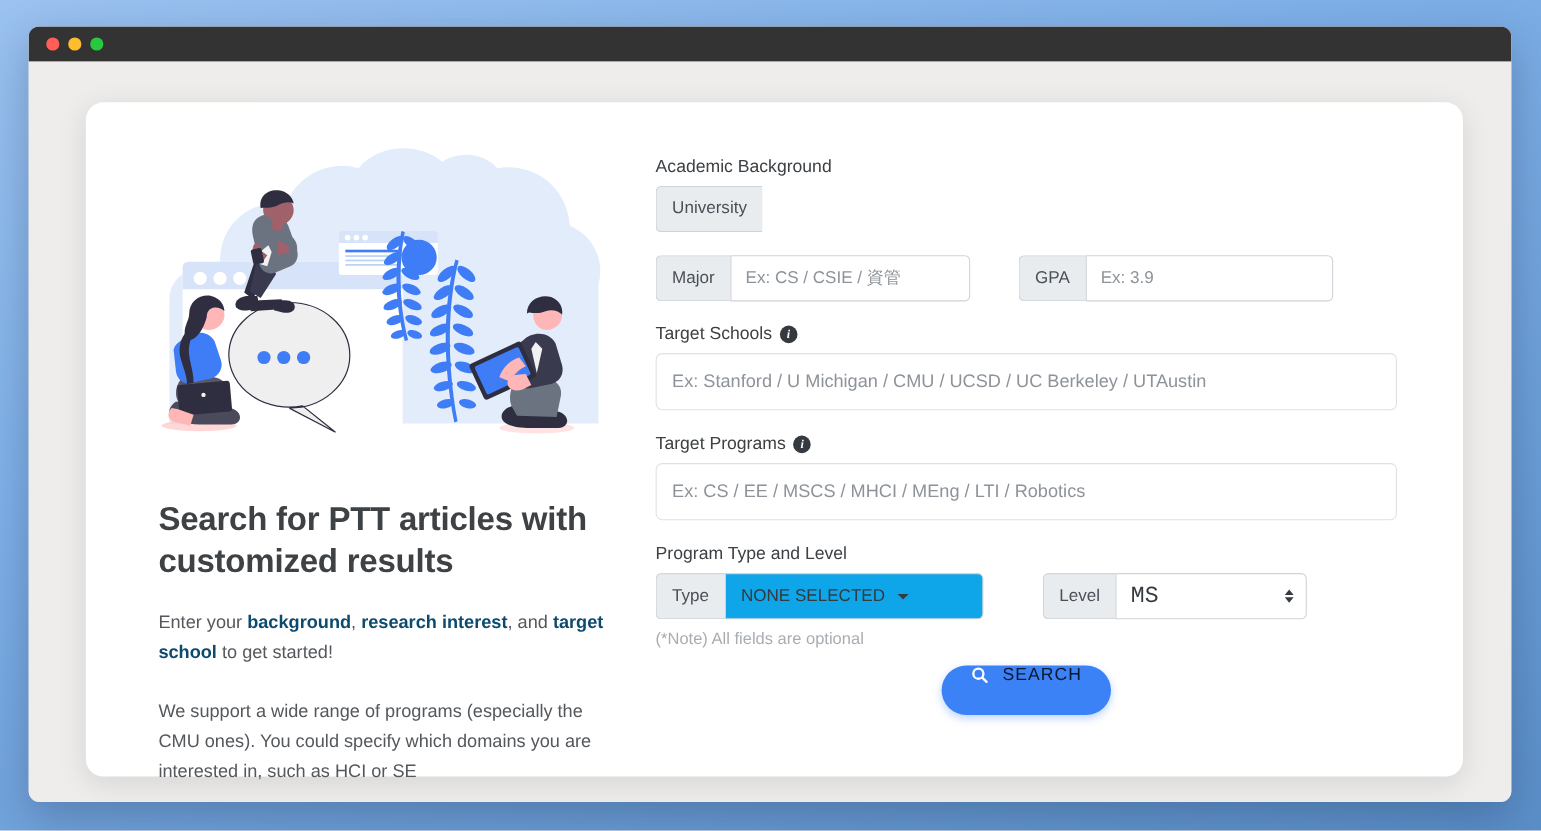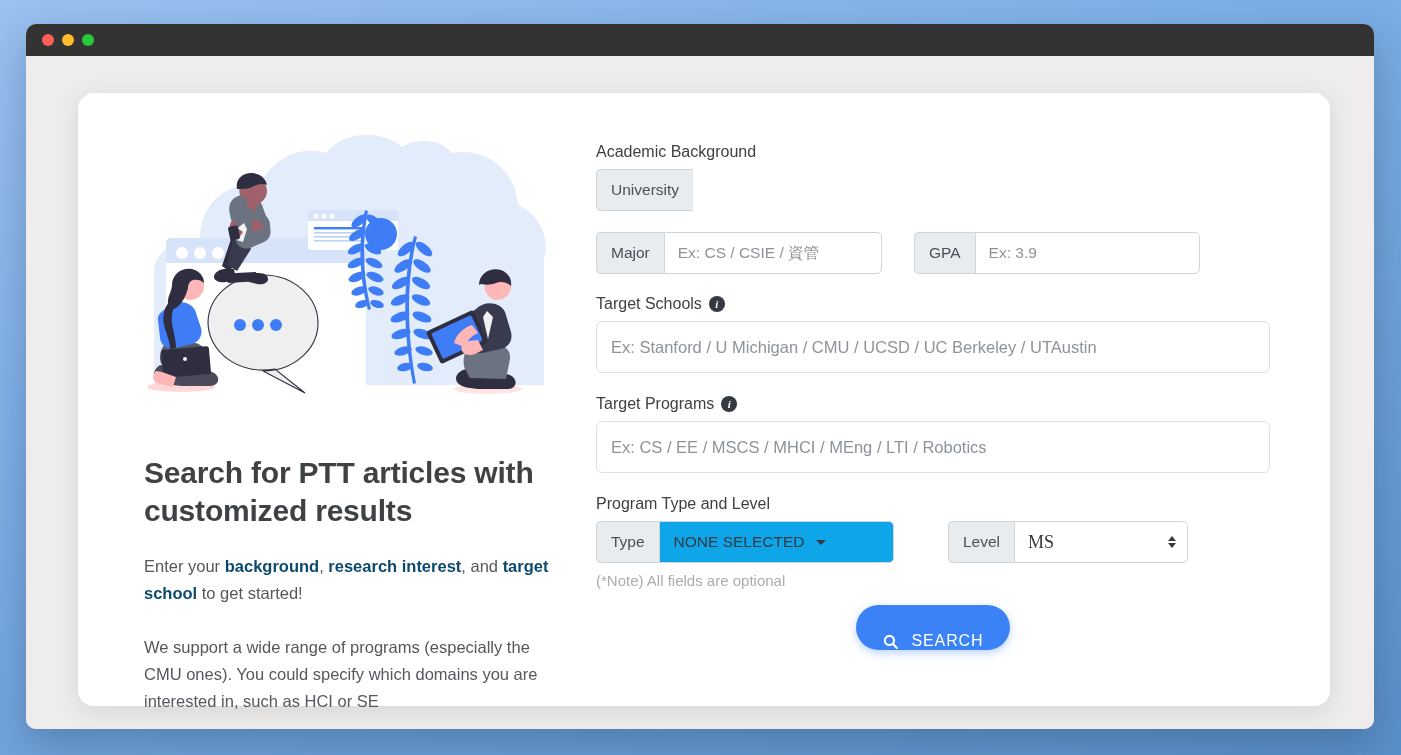--- a/index.html
+++ b/index.html
@@ -147,21 +147,21 @@
     border-radius: 0 5px 5px 0;
     background: #fff;
     font-size: 15.5px;
     color: #495057;
     padding: 0 13px;
     font-family: "Liberation Sans", sans-serif;
     min-width: 0;
   }
   .ctrl::placeholder { color: #8d9399; }
 
-  .row2 { display: flex; gap: 32px; }
+  .row2 { display: flex; gap: 44px; }
   .row2 .grp-major { width: 286px; }
   .row2 .grp-gpa   { width: 286px; }
 
   .wide-input {
     width: 100%;
     height: 52px;
     border: 1px solid #dfe1e4;
     border-radius: 6px;
     background: #fff;
     font-size: 16.5px;
@@ -202,26 +202,26 @@
   .sel-wrap {
     flex: 1;
     position: relative;
     display: flex;
   }
   .sel {
     flex: 1;
     border: 1px solid #ced4da;
     border-radius: 0 5px 5px 0;
     background: #fff;
-    font-size: 18px;
+    font-size: 21px;
     color: #343a40;
     padding: 0 30px 0 13px;
     appearance: none;
     -webkit-appearance: none;
-    font-family: Liberation Serif, serif;
+    font-family: Liberation Mono, monospace;
   }
   .stepper {
     position: absolute;
     right: 12px; top: 50%;
     transform: translateY(-50%);
     pointer-events: none;
     display: flex;
     flex-direction: column;
     gap: 2px;
   }
@@ -240,29 +240,29 @@
     margin-top: 9px;
   }
 
   .search-wrap {
     display: flex;
     justify-content: center;
     margin-top: 16px;
   }
   .search-btn {
     background: #3b82f6;
-    color: #ffffff;
+    color: #0f172a;
     border: none;
     border-radius: 26px;
     height: 45px;
     padding: 0 26px;
     font-size: 16px;
     letter-spacing: .9px;
     display: flex;
-    align-items: flex-end;
+    align-items: flex-start;
     gap: 12px;
     cursor: pointer;
     font-family: "Liberation Sans", sans-serif;
     box-shadow: 0 3px 8px rgba(59,130,246,.35);
   }
   .search-btn svg { display: block; }
 </style>
 </head>
 <body>
 

